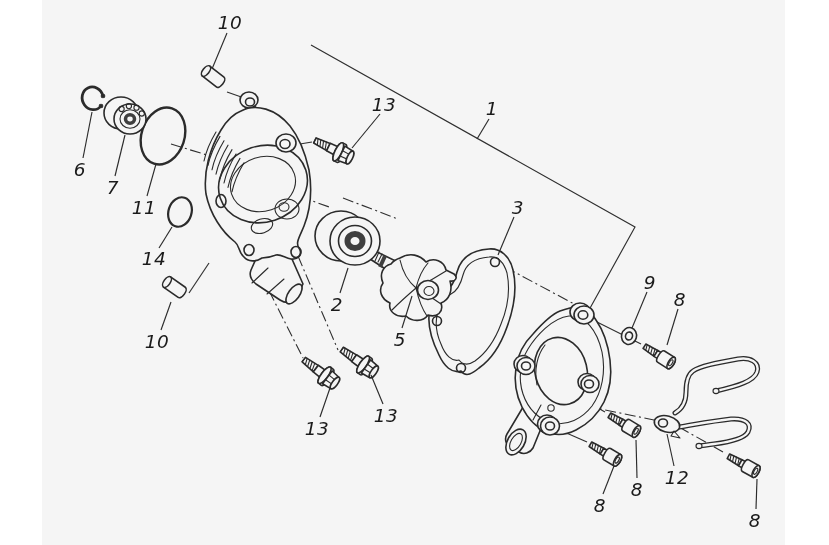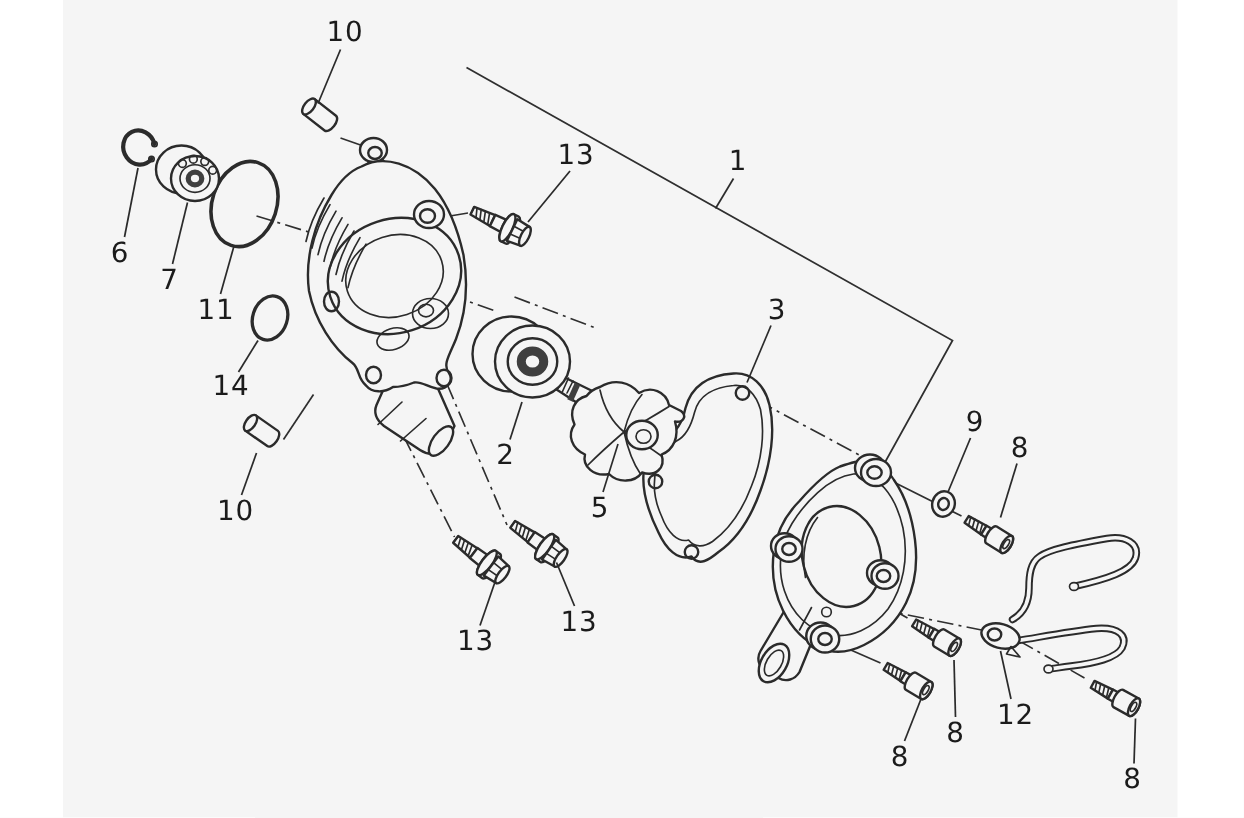--- a/index.html
+++ b/index.html
@@ -1,16 +1,16 @@
 <!DOCTYPE html>
 <html><head>
 <meta charset="utf-8">
 <style>
   html,body{margin:0;padding:0;width:829px;height:545px;background:#ffffff;overflow:hidden;}
-  #stage{position:relative;width:769px;height:545px;font-family:"DejaVu Sans",sans-serif;}
+  #stage{position:relative;width:769px;height:545px;font-family:"DejaVu Sans",sans-serif;font-style:italic;}
   svg{position:absolute;inset:0;}
   .ln{stroke:#2b2b2b;stroke-width:1.6;fill:none;stroke-linecap:round;stroke-linejoin:round;}
   .fb{fill:#f5f5f5;}
   .thin{stroke-width:1.1;}
   .axis{stroke:#2f2f2f;stroke-width:1.1;fill:none;stroke-dasharray:11 3.5 2 3.5;}
   .conn{stroke:#2f2f2f;stroke-width:1.15;fill:none;}
   .dark{stroke:#3f3f3f;fill:none;}
   .wire{stroke:#2b2b2b;stroke-width:5;fill:none;stroke-linecap:round;stroke-linejoin:round;}
   .wirecore{stroke:#f5f5f5;stroke-width:2.4;fill:none;stroke-linecap:round;stroke-linejoin:round;}
   .lbl{font-family:"DejaVu Sans",sans-serif;font-size:18.5px;font-weight:500;fill:#1b1b1b;letter-spacing:.5px;}

